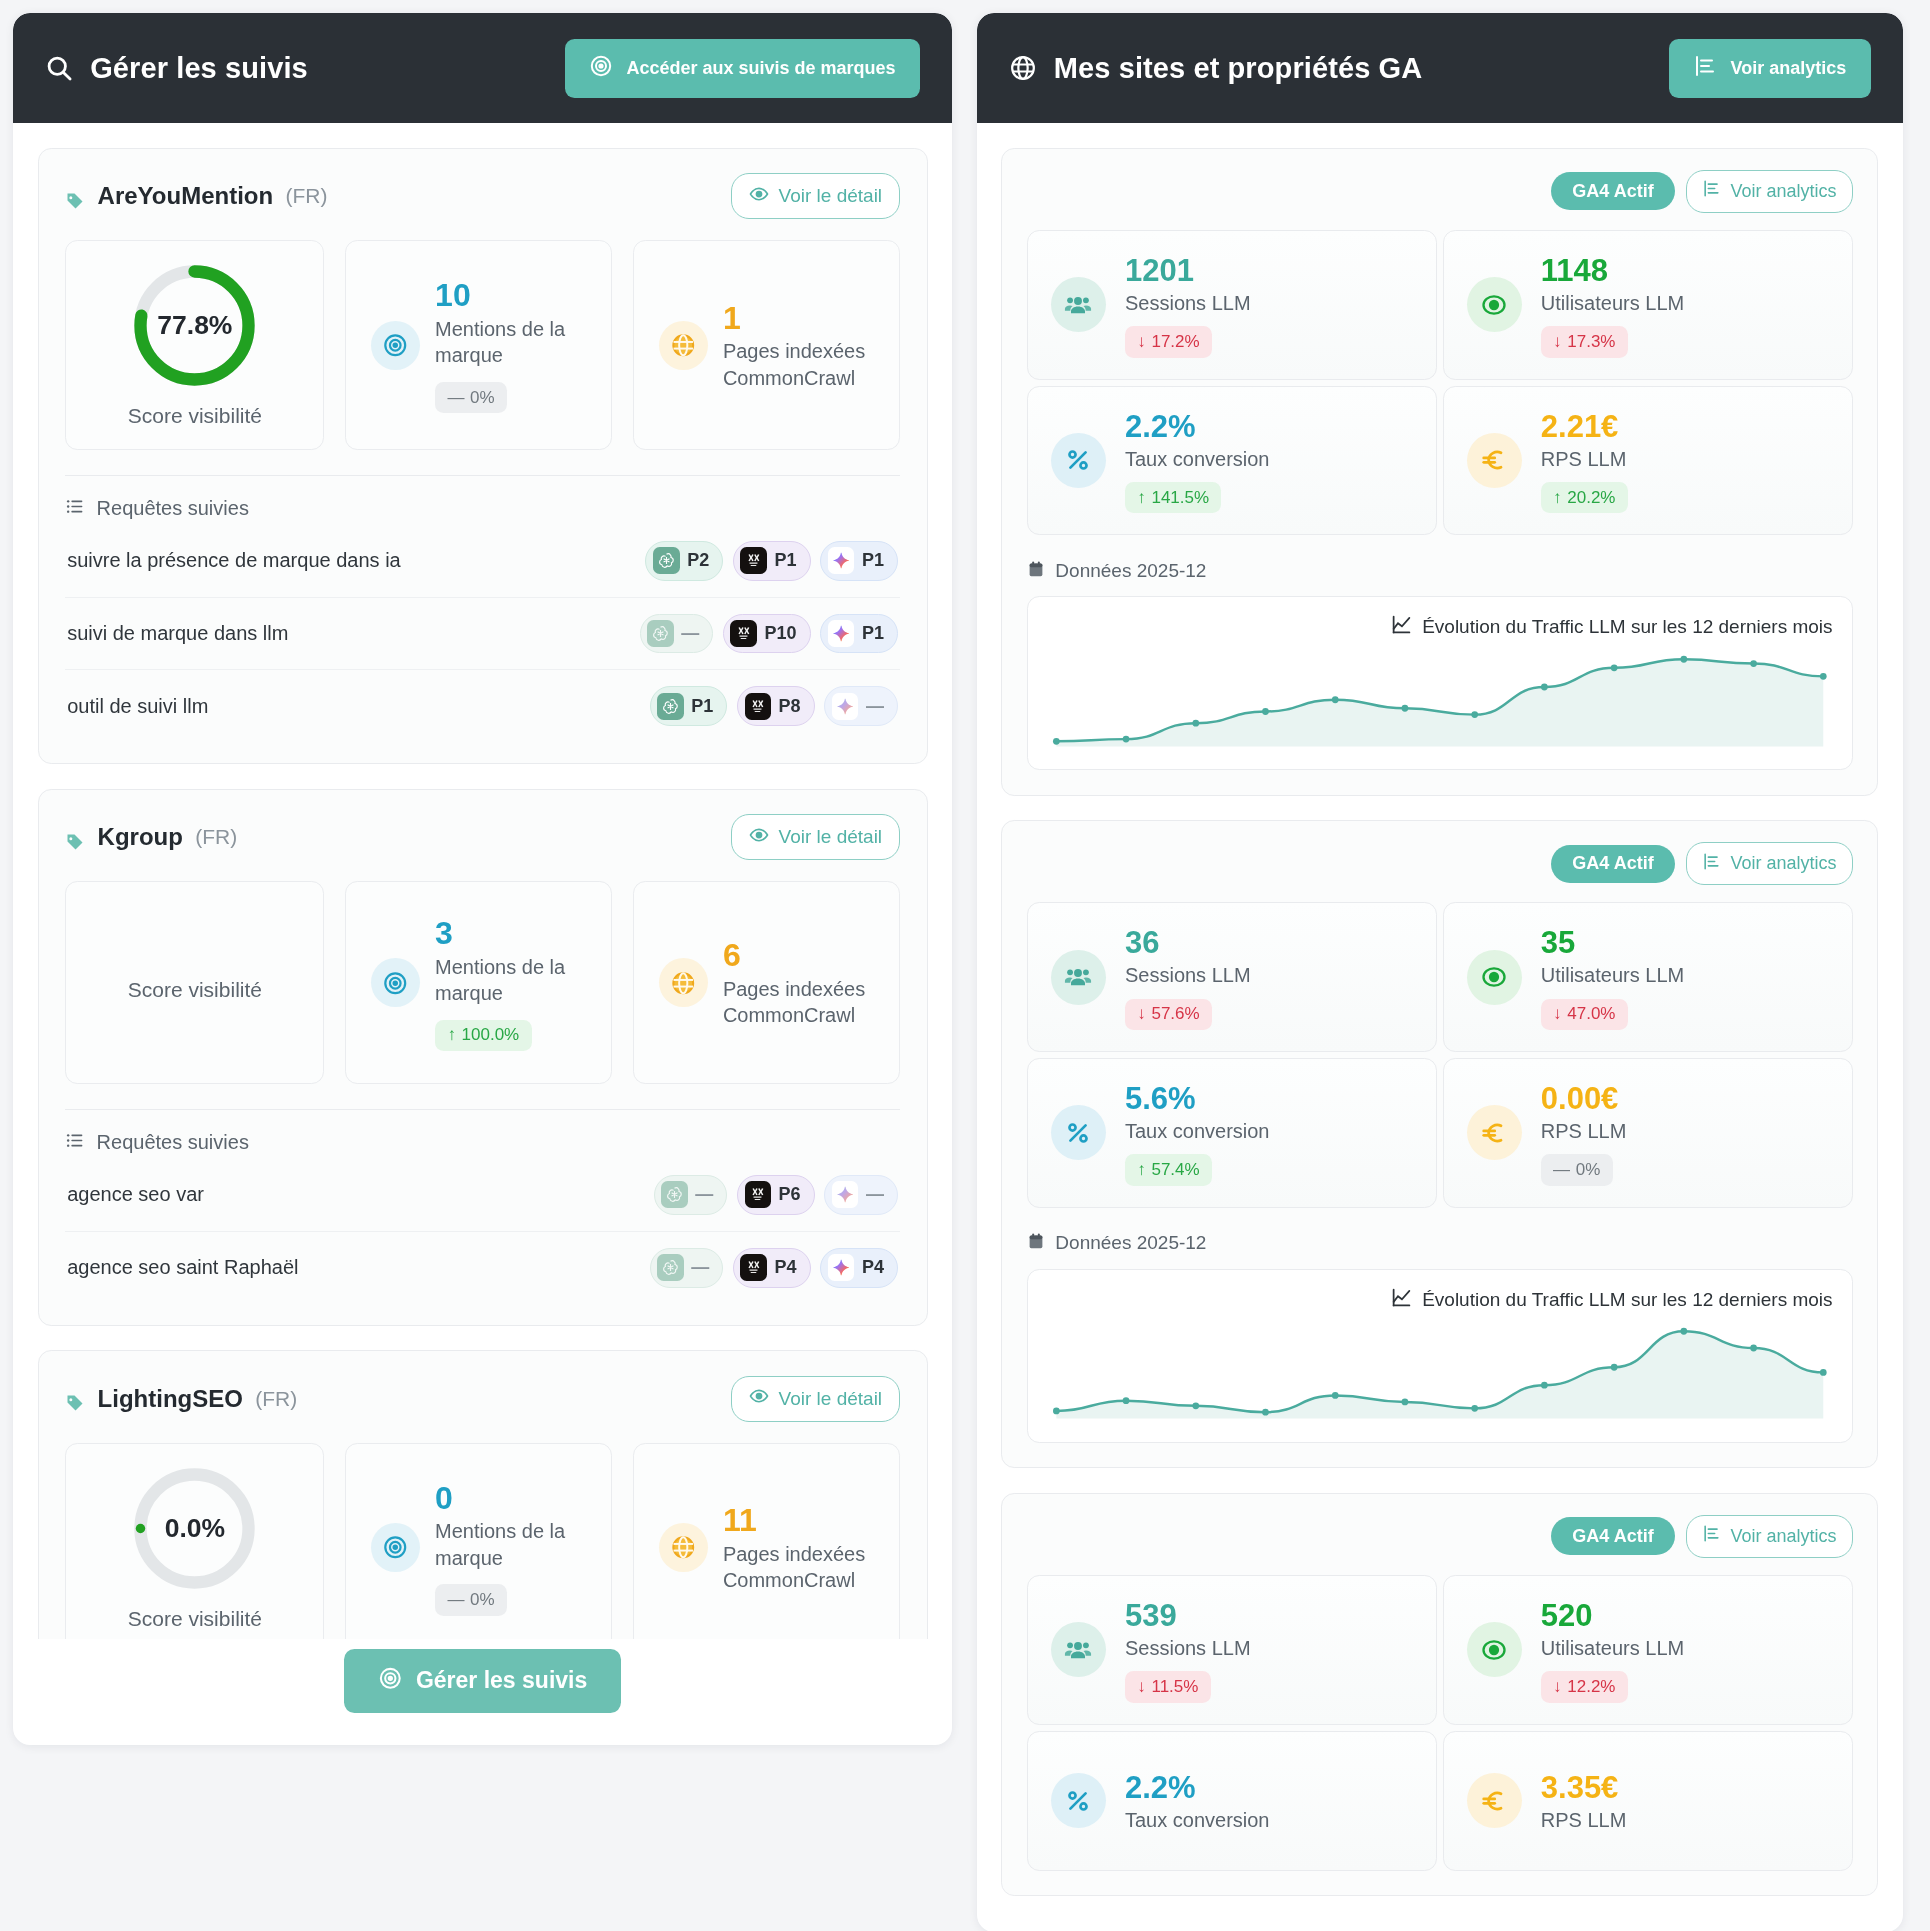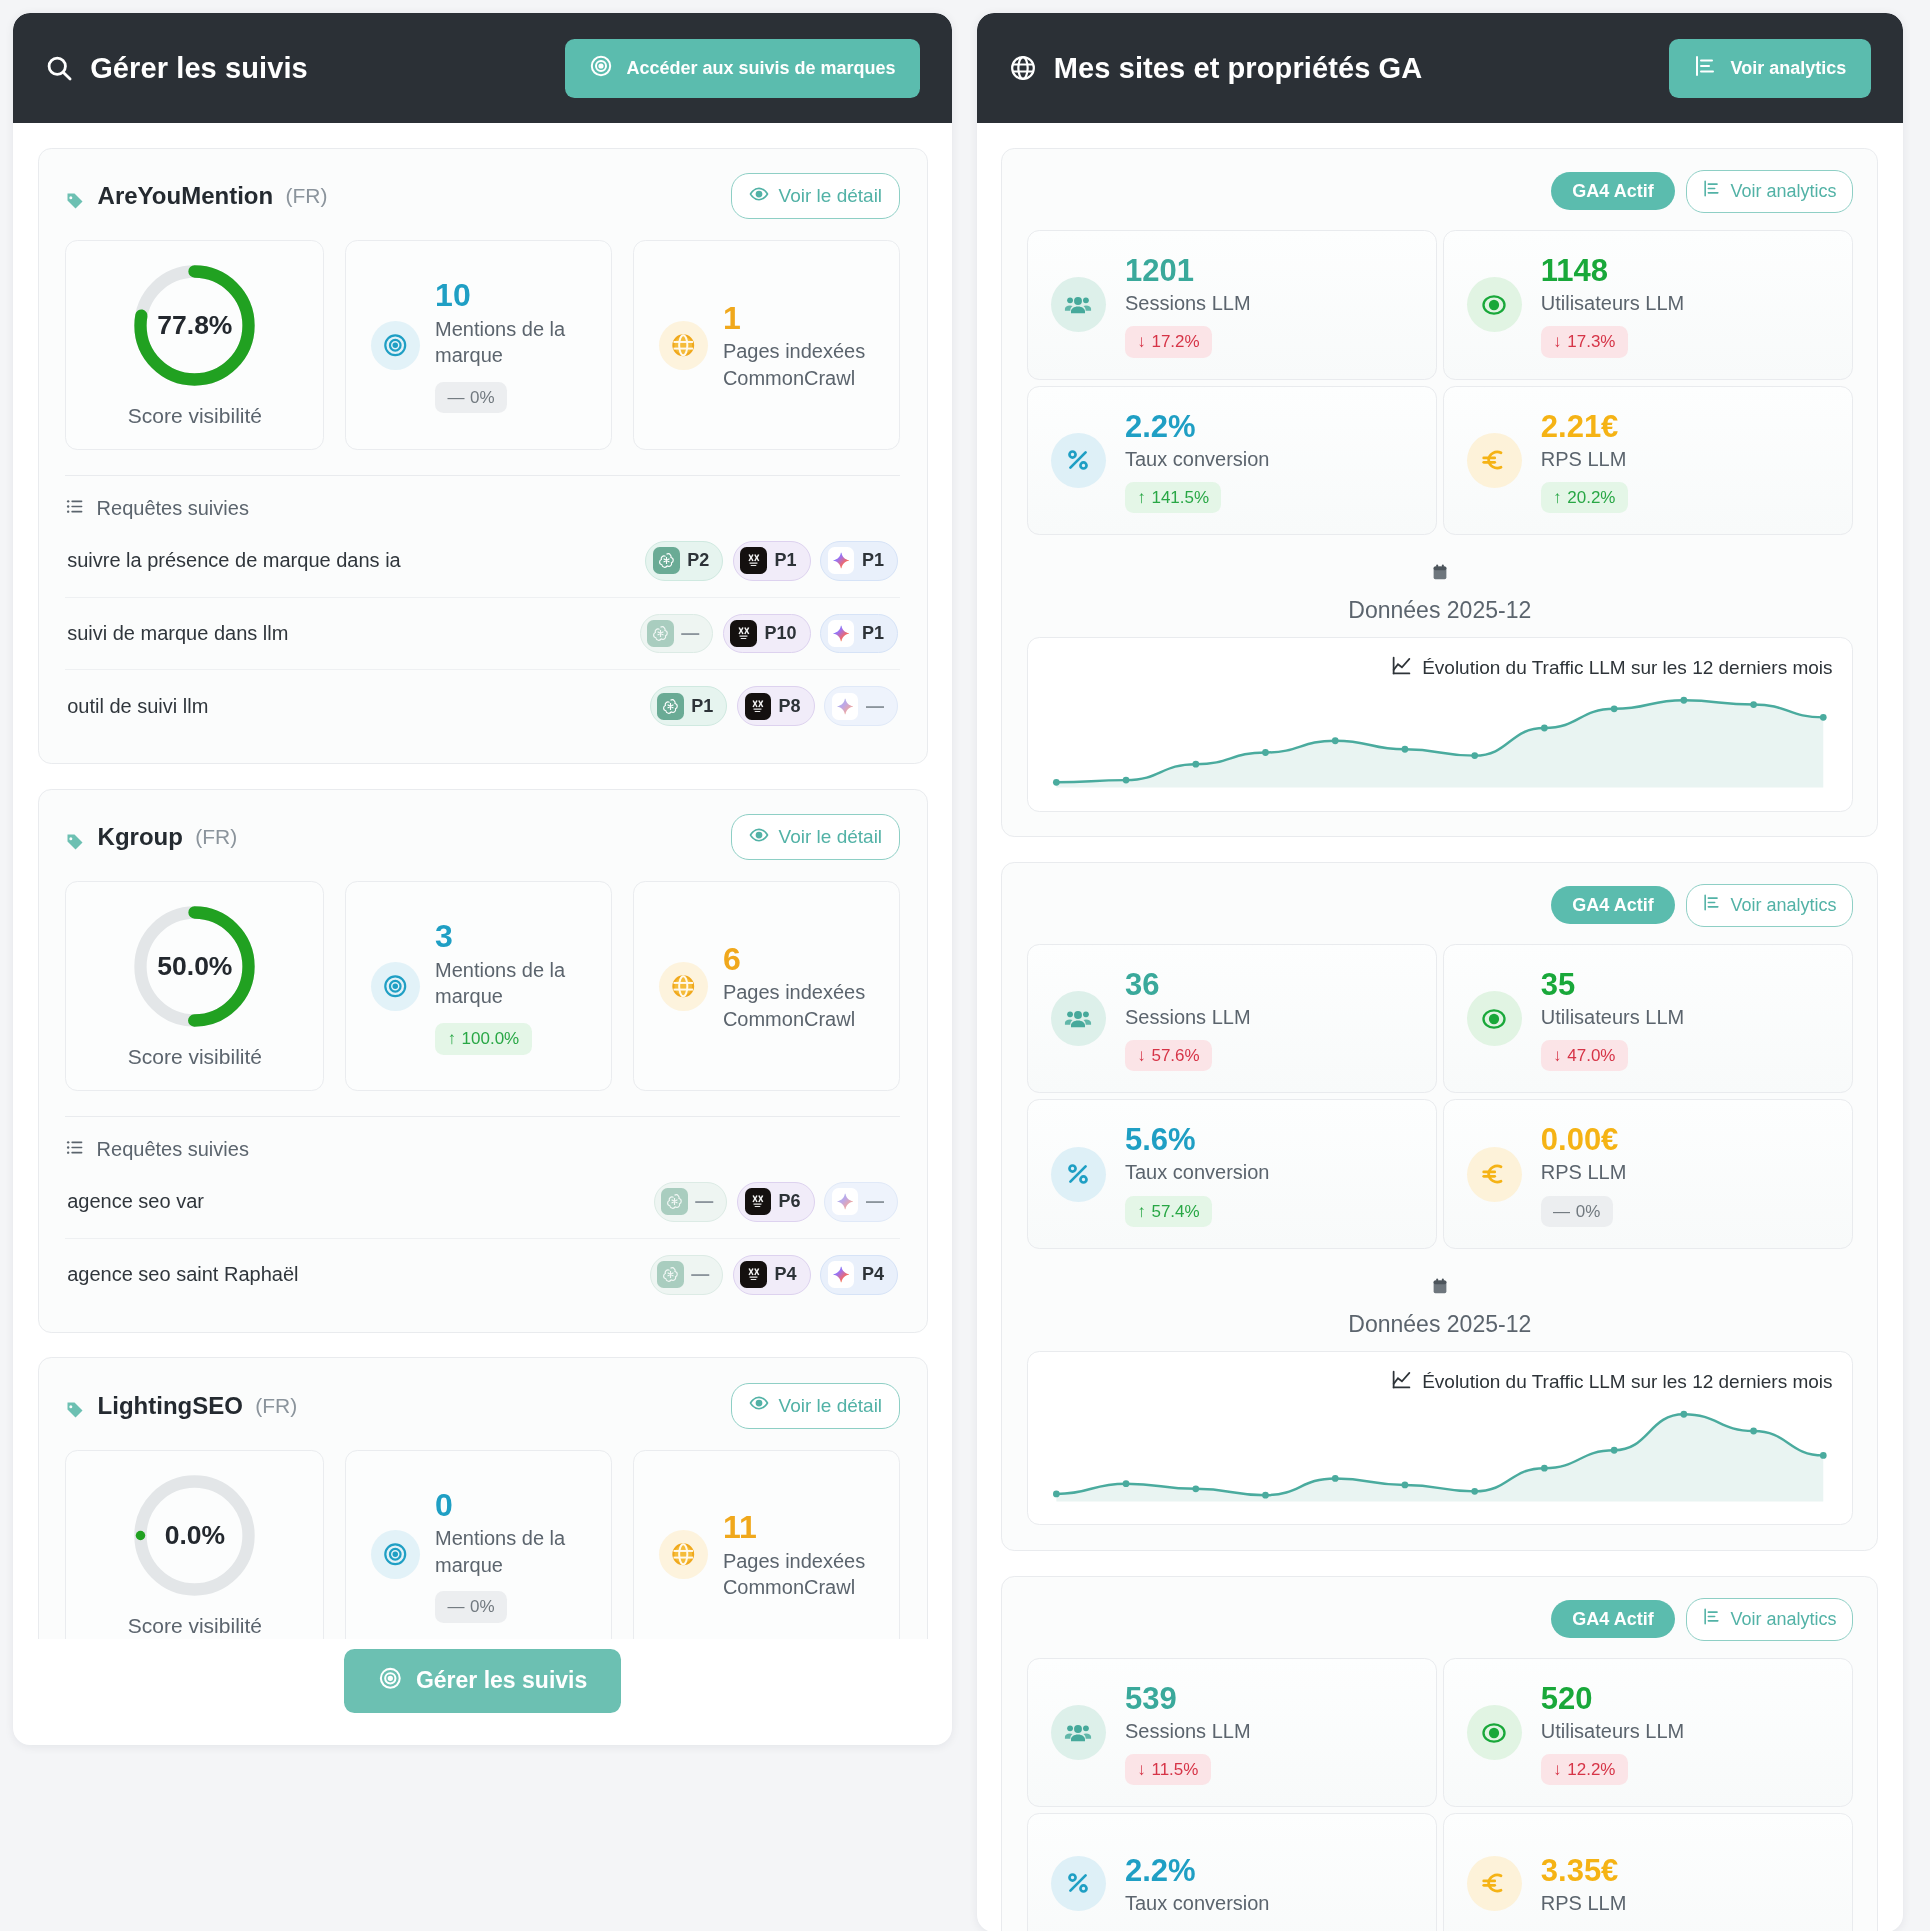--- a/index.html
+++ b/index.html
@@ -229,21 +229,21 @@
   .m-ico.blue   { background: #def0f7; }
   .m-ico.yellow { background: #fdf2d9; }
   .m-body { display: flex; flex-direction: column; }
   .m-val { font-size: 31px; font-weight: 700; line-height: 1.2; }
   .m-val.teal   { color: #3aa99b; }
   .m-val.green  { color: #19a83a; }
   .m-val.blue   { color: #1f9fc4; }
   .m-val.yellow { color: #f5b315; }
   .m-cap { font-size: 20px; color: #5b646d; margin-top: 2.8px; }
 
-  .data-date { display: flex; align-items: center; gap: 10.4px; font-size: 23px; color: #5b646d; margin: 24.6px 0 13.2px 0; flex-direction: column; }
+  .data-date { display: flex; gap: 10.4px; font-size: 19px; color: #5b646d; margin: 24.6px 0 13.2px 0; }
   .data-date svg { width: 18px; height: 18px; }
 
   .chart-card {
     border: 0.9px solid #e9ebee; border-radius: 12.3px;
     background: #ffffff; padding: 17px 19px 11.4px 19px;
   }
   .chart-title {
     display: flex; align-items: center; justify-content: flex-end;
     gap: 10.4px; font-size: 19px; color: #2d3338; margin-bottom: 5.7px;
   }
@@ -483,24 +483,20 @@
             <button class="btn-outline">
               <span><svg viewBox="0 0 24 24" fill="none" stroke="#52b2a6" stroke-width="1.9">
                   <path d="M1.8 12S5.6 5.2 12 5.2 22.2 12 22.2 12 18.4 18.8 12 18.8 1.8 12 1.8 12z"></path>
                   <circle cx="12" cy="12" r="3.1" fill="#52b2a6"></circle>
                 </svg></span>
               <span>Voir le détail</span>
             </button>
           </div>
           <div class="stat-row">
             <div class="stat-box">
-              <div class="donut-wrap"><svg viewBox="0 0 134 134">
-                  <circle cx="67" cy="67" r="57" fill="none" stroke="#e3e6e8" stroke-width="13"></circle>
-                  <circle cx="67" cy="67" r="57" fill="none" stroke="#21a121" stroke-width="13" stroke-linecap="round" stroke-dasharray="179.1 358.1"></circle>
-                </svg><div class="donut-label">50.0%</div></div>
               <div class="donut-cap">Score visibilité</div>
             </div>
             <div class="stat-box kpi">
               <span class="kpi-ico blue">
                 <svg viewBox="0 0 24 24" fill="none" stroke="#1f9fc4" stroke-width="2">
                   <circle cx="12" cy="12" r="9"></circle>
                   <circle cx="12" cy="12" r="4.8"></circle>
                   <circle cx="12" cy="12" r="1.5" fill="#1f9fc4"></circle>
                 </svg>
               </span>

